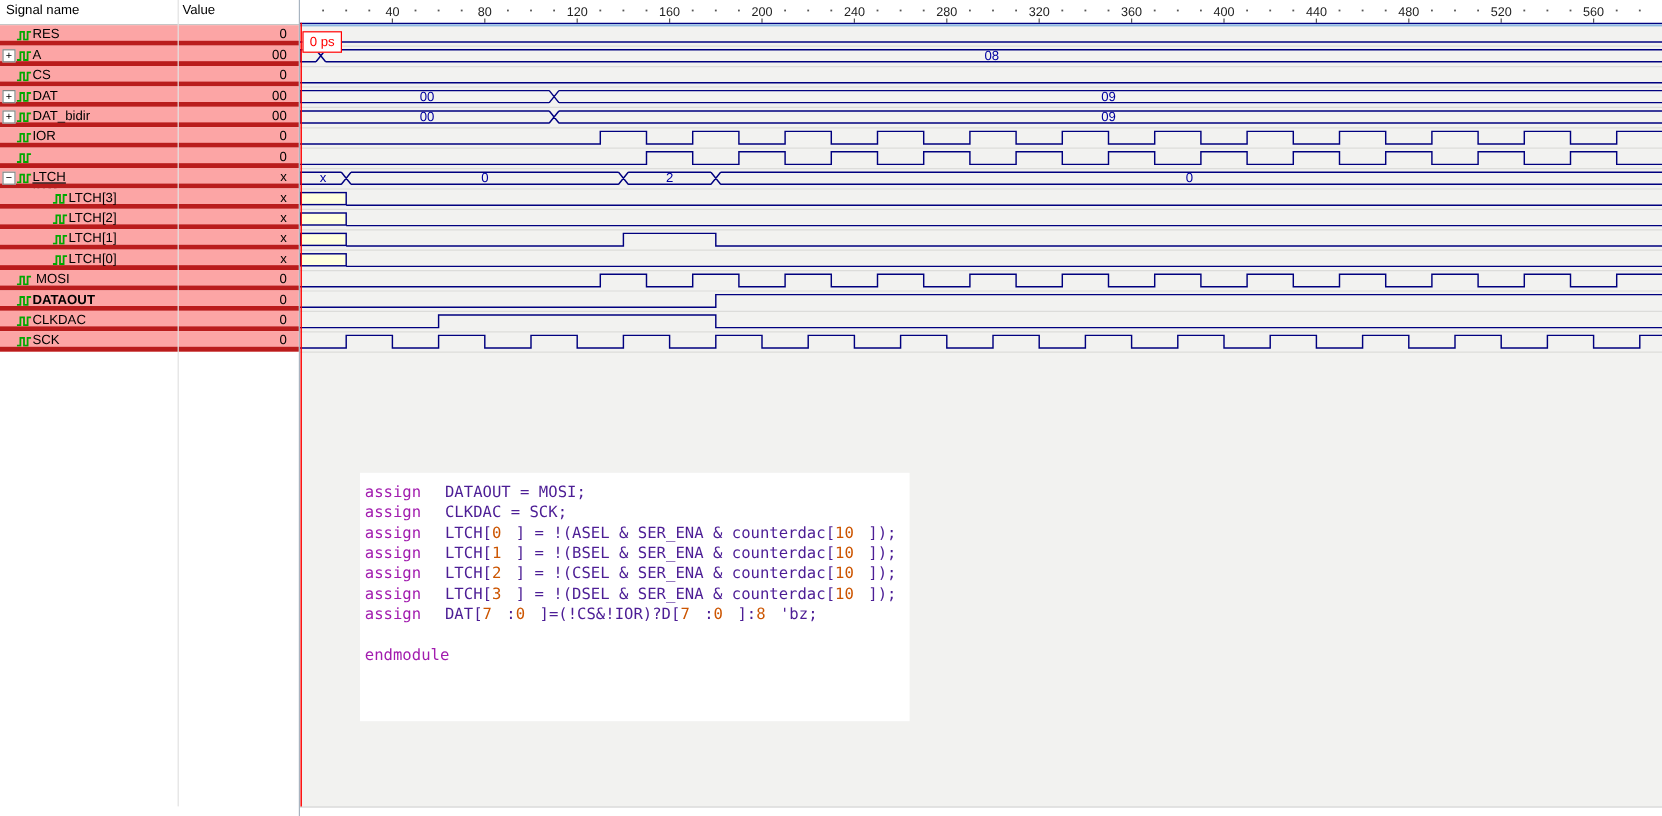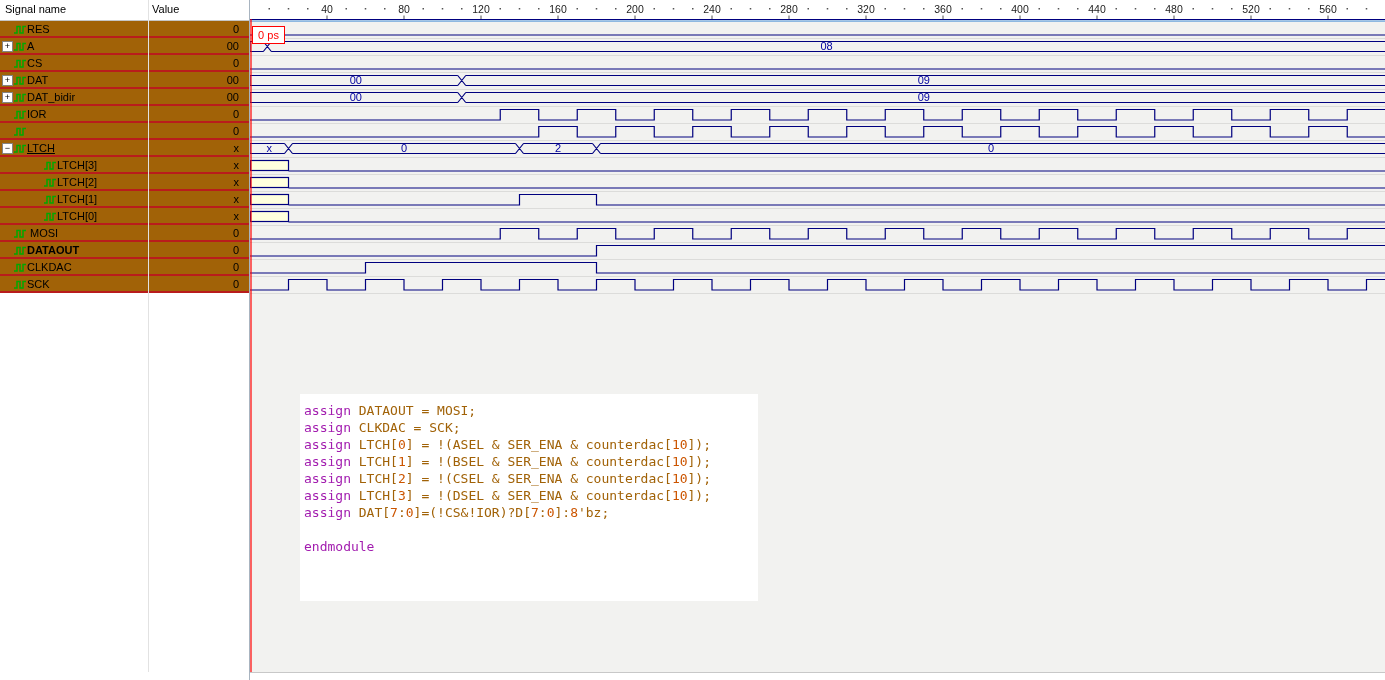--- a/index.html
+++ b/index.html
@@ -7,42 +7,42 @@
 
   
   #left-panel{position:absolute;left:0;top:0;width:250px;height:680px;background:#ffffff;box-sizing:border-box;}
   #panel-header{position:absolute;left:0;top:0;width:250px;height:21px;background:#ffffff;border-bottom:1px solid #c6c6c6;box-sizing:border-box;}
   #panel-header .hdr{position:absolute;top:3px;font-size:11px;color:#000;}
   #hdr-name{left:5px;}
   #hdr-value{left:152px;}
   #col-divider{position:absolute;left:148px;top:0;width:1px;height:672px;background:#e2e2e2;}
   #panel-right-border{position:absolute;left:249px;top:0;width:1px;height:680px;background:#a8b4c0;}
   #rows{position:absolute;left:0;top:21px;width:249px;}
-  .srow{position:relative;height:17px;background:#a16207;border-bottom:2px solid #b91c1c;box-sizing:border-box;}
+  .srow{position:relative;height:17px;background:#fca5a5;border-bottom:4px solid #b91c1c;box-sizing:border-box;}
   .srow .expander{position:absolute;left:2px;top:3px;width:9px;height:9px;background:#fff;border:1px solid #848484;
       font-size:9px;line-height:8px;text-align:center;color:#000;cursor:pointer;}
   .srow .sig-icon{position:absolute;top:4px;}
   .srow .sig-name{position:absolute;top:2px;font-size:11px;color:#000;white-space:nowrap;}
   .srow .sig-value{position:absolute;right:10px;top:2px;font-size:11px;color:#000;}
 
   
   #wave-panel{position:absolute;left:250px;top:0;width:1135px;height:564px;background:#ffffff;}
   #wave-svg{position:absolute;left:0;top:0;}
 
   
   #cursor-label{position:absolute;left:252px;top:26px;width:31px;height:16px;background:#ffffff;border:1px solid #ff0000;
       color:#ff0000;font-size:11px;line-height:16px;text-align:center;cursor:ew-resize;}
 
   
   #code-box{position:absolute;left:300px;top:394px;width:458px;height:207px;background:#ffffff;
       font-family:"DejaVu Sans Mono","Liberation Mono",monospace;font-size:13px;line-height:17px;
       padding:8px 0 0 4px;box-sizing:border-box;white-space:pre;}
   #code-box .kw{color:#a21caf;}
   #code-box .num{color:#cc5500;}
-  #code-box .pl{color:#a16207;}
+  #code-box .pl{color:#4c1d95;margin-left:12px;}
 </style>
 </head>
 <body>
 <div id="app">
 
   <div id="left-panel">
     <div id="panel-header">
       <span class="hdr" id="hdr-name">Signal name</span>
       <span class="hdr" id="hdr-value">Value</span>
     </div>

